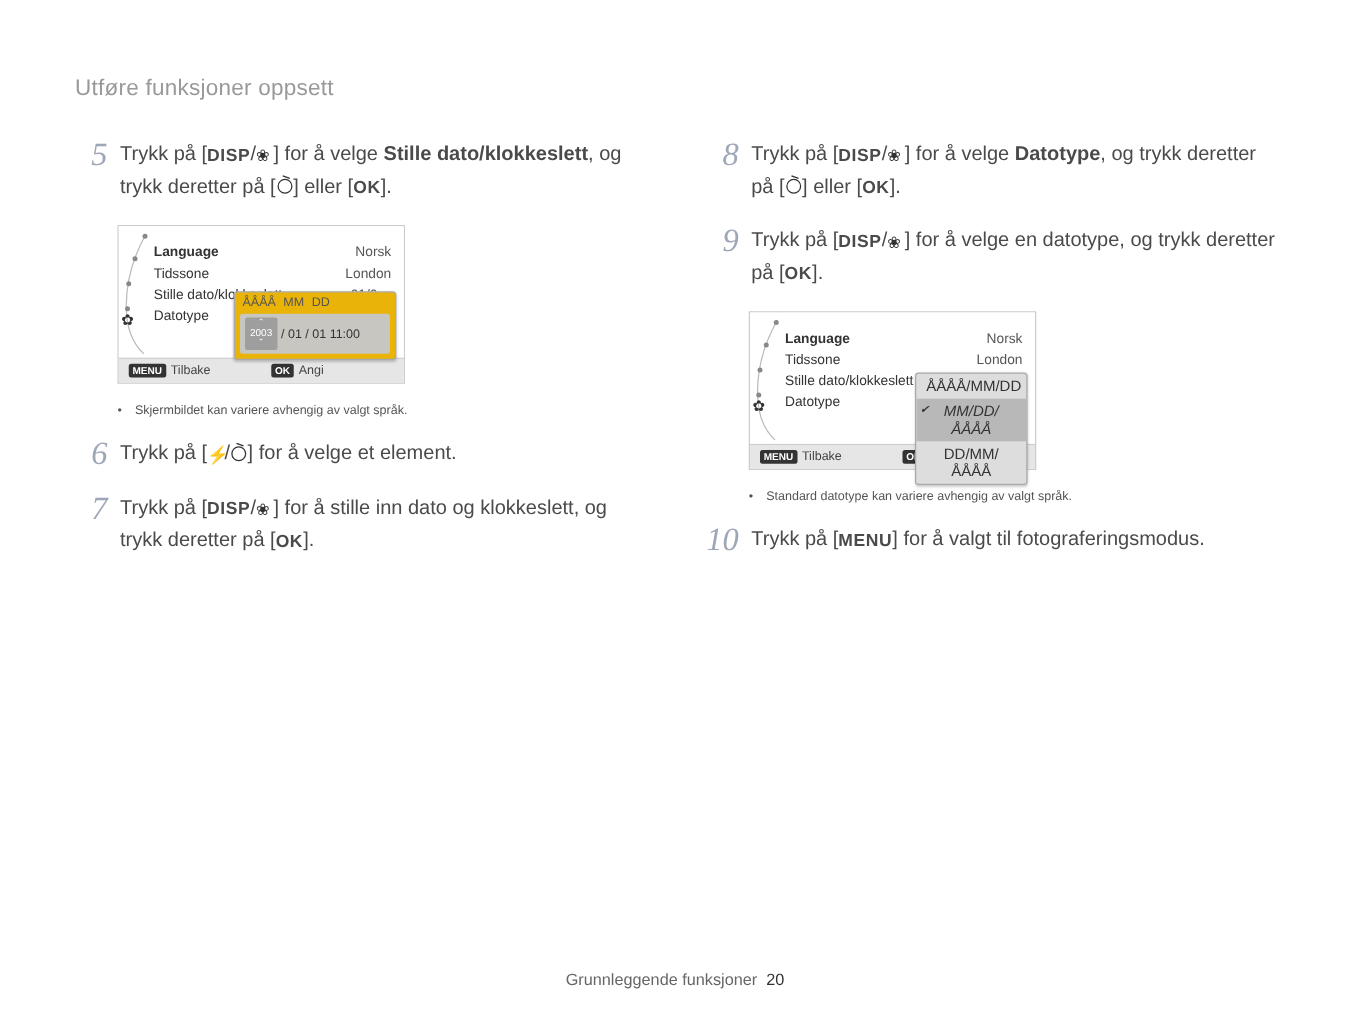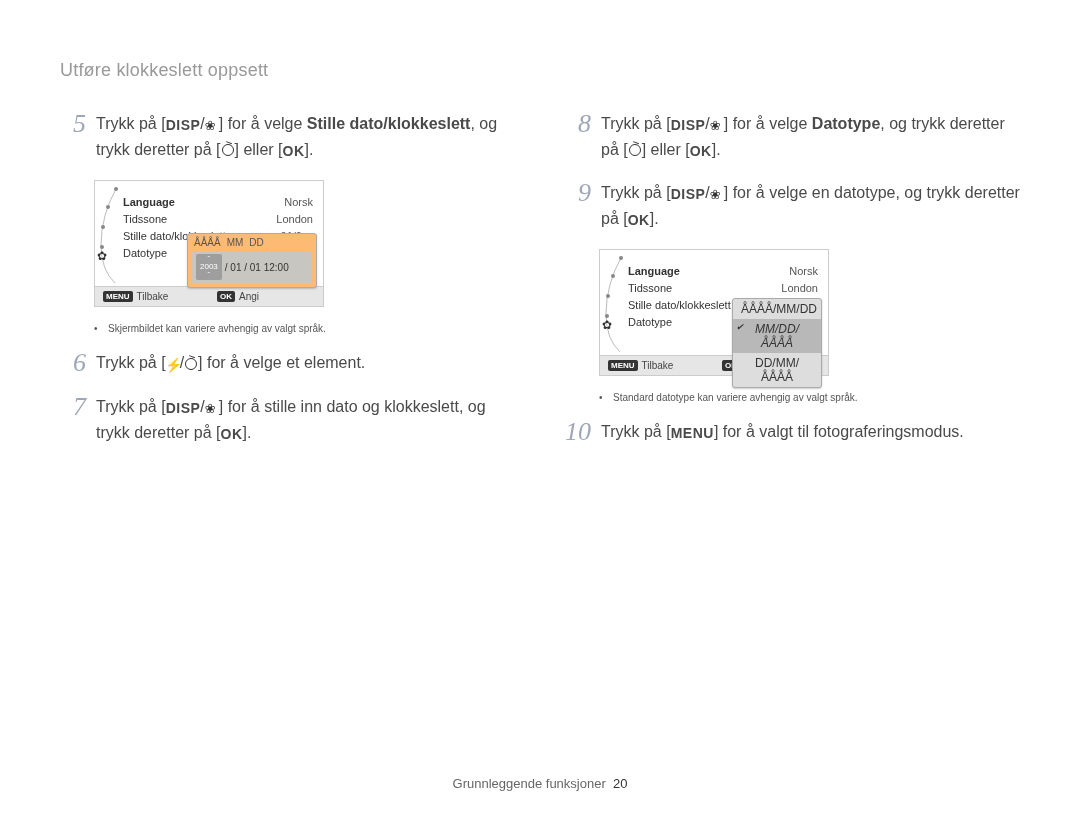--- a/index.html
+++ b/index.html
@@ -102,21 +102,21 @@
     display:flex; justify-content:space-between; align-items:flex-end;
     height:17px;
   }
   .screen-row .k{ color:#333; }
   .screen-row .v{ color:#555; font-size:11px; }
   .gear {
     position:absolute; left:2px; top:68px; font-size:12px; color:#333;
   }
   .overlay {
     position:absolute; right:6px; top:52px; width:130px;
-    background:#fdba74; border:1px solid #aaa; border-radius:3px;
+    background:#eab308; border:1px solid #aaa; border-radius:3px;
     font-size:10px; color:#333;
     box-shadow:0 1px 2px rgba(0,0,0,0.2);
   }
   .overlay .hdr{
     display:flex; gap:6px; padding:3px 6px 1px 6px; font-size:10px; color:#555;
   }
   .overlay .val{
     display:flex; align-items:center; gap:3px;
     background:#c8c6c0; padding:3px 4px; margin:2px 4px 4px 4px;
     border-radius:2px; position:relative;
@@ -166,21 +166,21 @@
   .footer{
     position:absolute; bottom:24px; width:100%; text-align:center;
     font-size:13px; color:#666;
   }
   .footer .pn{ color:#333; }
 </style>
 </head>
 <body>
 
 <div class="page">
-  <div class="header">Utføre klokkeslett oppsett</div>
+  <div class="header">Utføre funksjoner oppsett</div>
 
   <div class="columns">
 
     <div class="col">
 
       <div class="step">
         <div class="stepnum">5</div>
         <div class="stepbody">
           <span>Trykk på [</span><span class="inline-label">DISP</span><span>/</span><span class="icon-macro"></span><span>] for å velge </span><span class="bold">Stille dato/klokkeslett</span><span>, og trykk deretter på [</span><span class="icon-timer"></span><span>] eller [</span><span class="inline-label">OK</span><span>].</span>
         </div>
@@ -216,21 +216,21 @@
               <span>ÅÅÅÅ</span>
               <span>MM</span>
               <span>DD</span>
             </div>
             <div class="val">
               <span class="spinner">
                   <span>ˆ</span>
                   <span>2003</span>
                   <span>ˇ</span>
                 </span>
-              <span>/ 01 / 01 12:00</span>
+              <span>/ 01 / 01 11:00</span>
             </div>
           </div>
         </div>
         <div class="screen-footer">
           <div class="half">
               <span class="badge">MENU</span>
               <span>Tilbake</span>
             </div>
           <div class="half">
               <span class="badge">OK</span>

